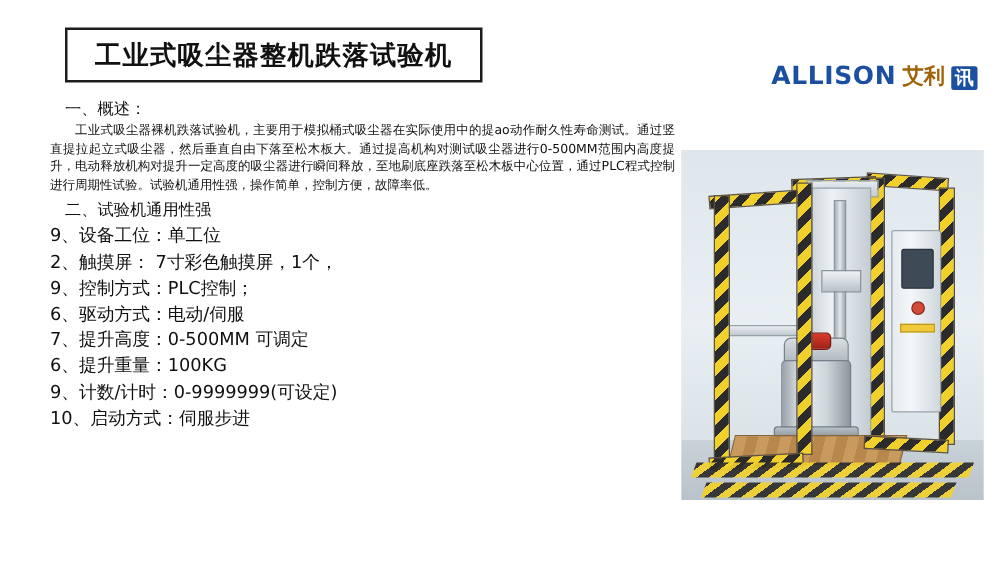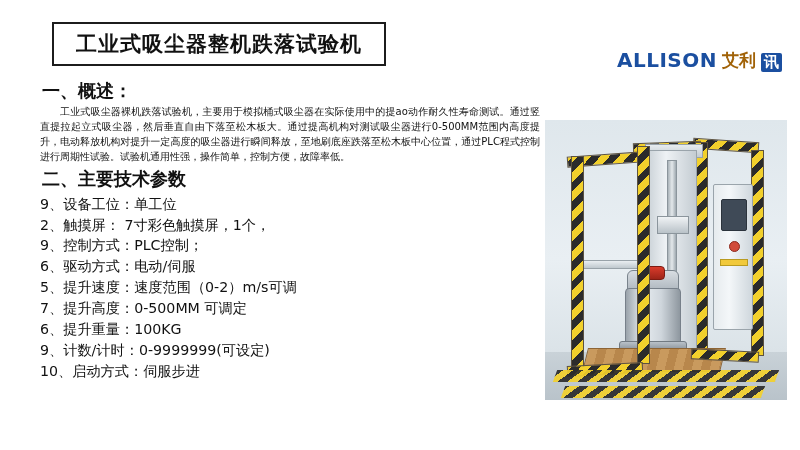--- a/index.html
+++ b/index.html
@@ -81,23 +81,23 @@
   .content {
     position: absolute;
     left: 40px;
     top: 78px;
     width: 500px;
     color: #111111;
     font-size: 14.2px;
     line-height: 1.47;
   }
   .section-head {
-    font-size: 18px;
-    font-weight: bold;
-    margin: 0 0 1px 2px;
+    font-size: 13px;
+    font-weight: normal;
+    margin: 0 0 1px 12px;
   }
   .para {
     margin: 0 0 2px 0;
     text-indent: 2em;
     text-align: justify;
     font-size: 10px;
     line-height: 1.47;
   }
   .spec-list {
     margin: 0;
@@ -312,27 +312,26 @@
 
   <div class="brand">
     <span class="brand-en">ALLISON</span>
     <span class="brand-cn">艾利</span>
     <span class="brand-badge">讯</span>
   </div>
 
   <div class="content">
     <p class="section-head">一、概述：</p>
     <p class="para">工业式吸尘器裸机跌落试验机，主要用于模拟桶式吸尘器在实际使用中的提ао动作耐久性寿命测试。通过竖直提拉起立式吸尘器，然后垂直自由下落至松木板大。通过提高机构对测试吸尘器进行0-500MM范围内高度提升，电动释放机构对提升一定高度的吸尘器进行瞬间释放，至地刷底座跌落至松木板中心位置，通过PLC程式控制进行周期性试验。试验机通用性强，操作简单，控制方便，故障率低。</p>
-    <p class="section-head">二、主要技术参数</p>
+    <p class="section-head">二、试验机通用性强</p>
     <ul class="spec-list">
       <li>9、设备工位：单工位</li>
       <li>2、触摸屏：  7寸彩色触摸屏，1个，</li>
       <li>9、控制方式：PLC控制；</li>
       <li>6、驱动方式：电动/伺服</li>
-      <li>5、提升速度：速度范围（0-2）m/s可调</li>
       <li>7、提升高度：0-500MM   可调定</li>
       <li>6、提升重量：100KG</li>
       <li>9、计数/计时：0-9999999(可设定)</li>
       <li>10、启动方式：伺服步进</li>
 
     </ul>
   </div>
 
   <div class="photo">
     <div class="photo-inner">

